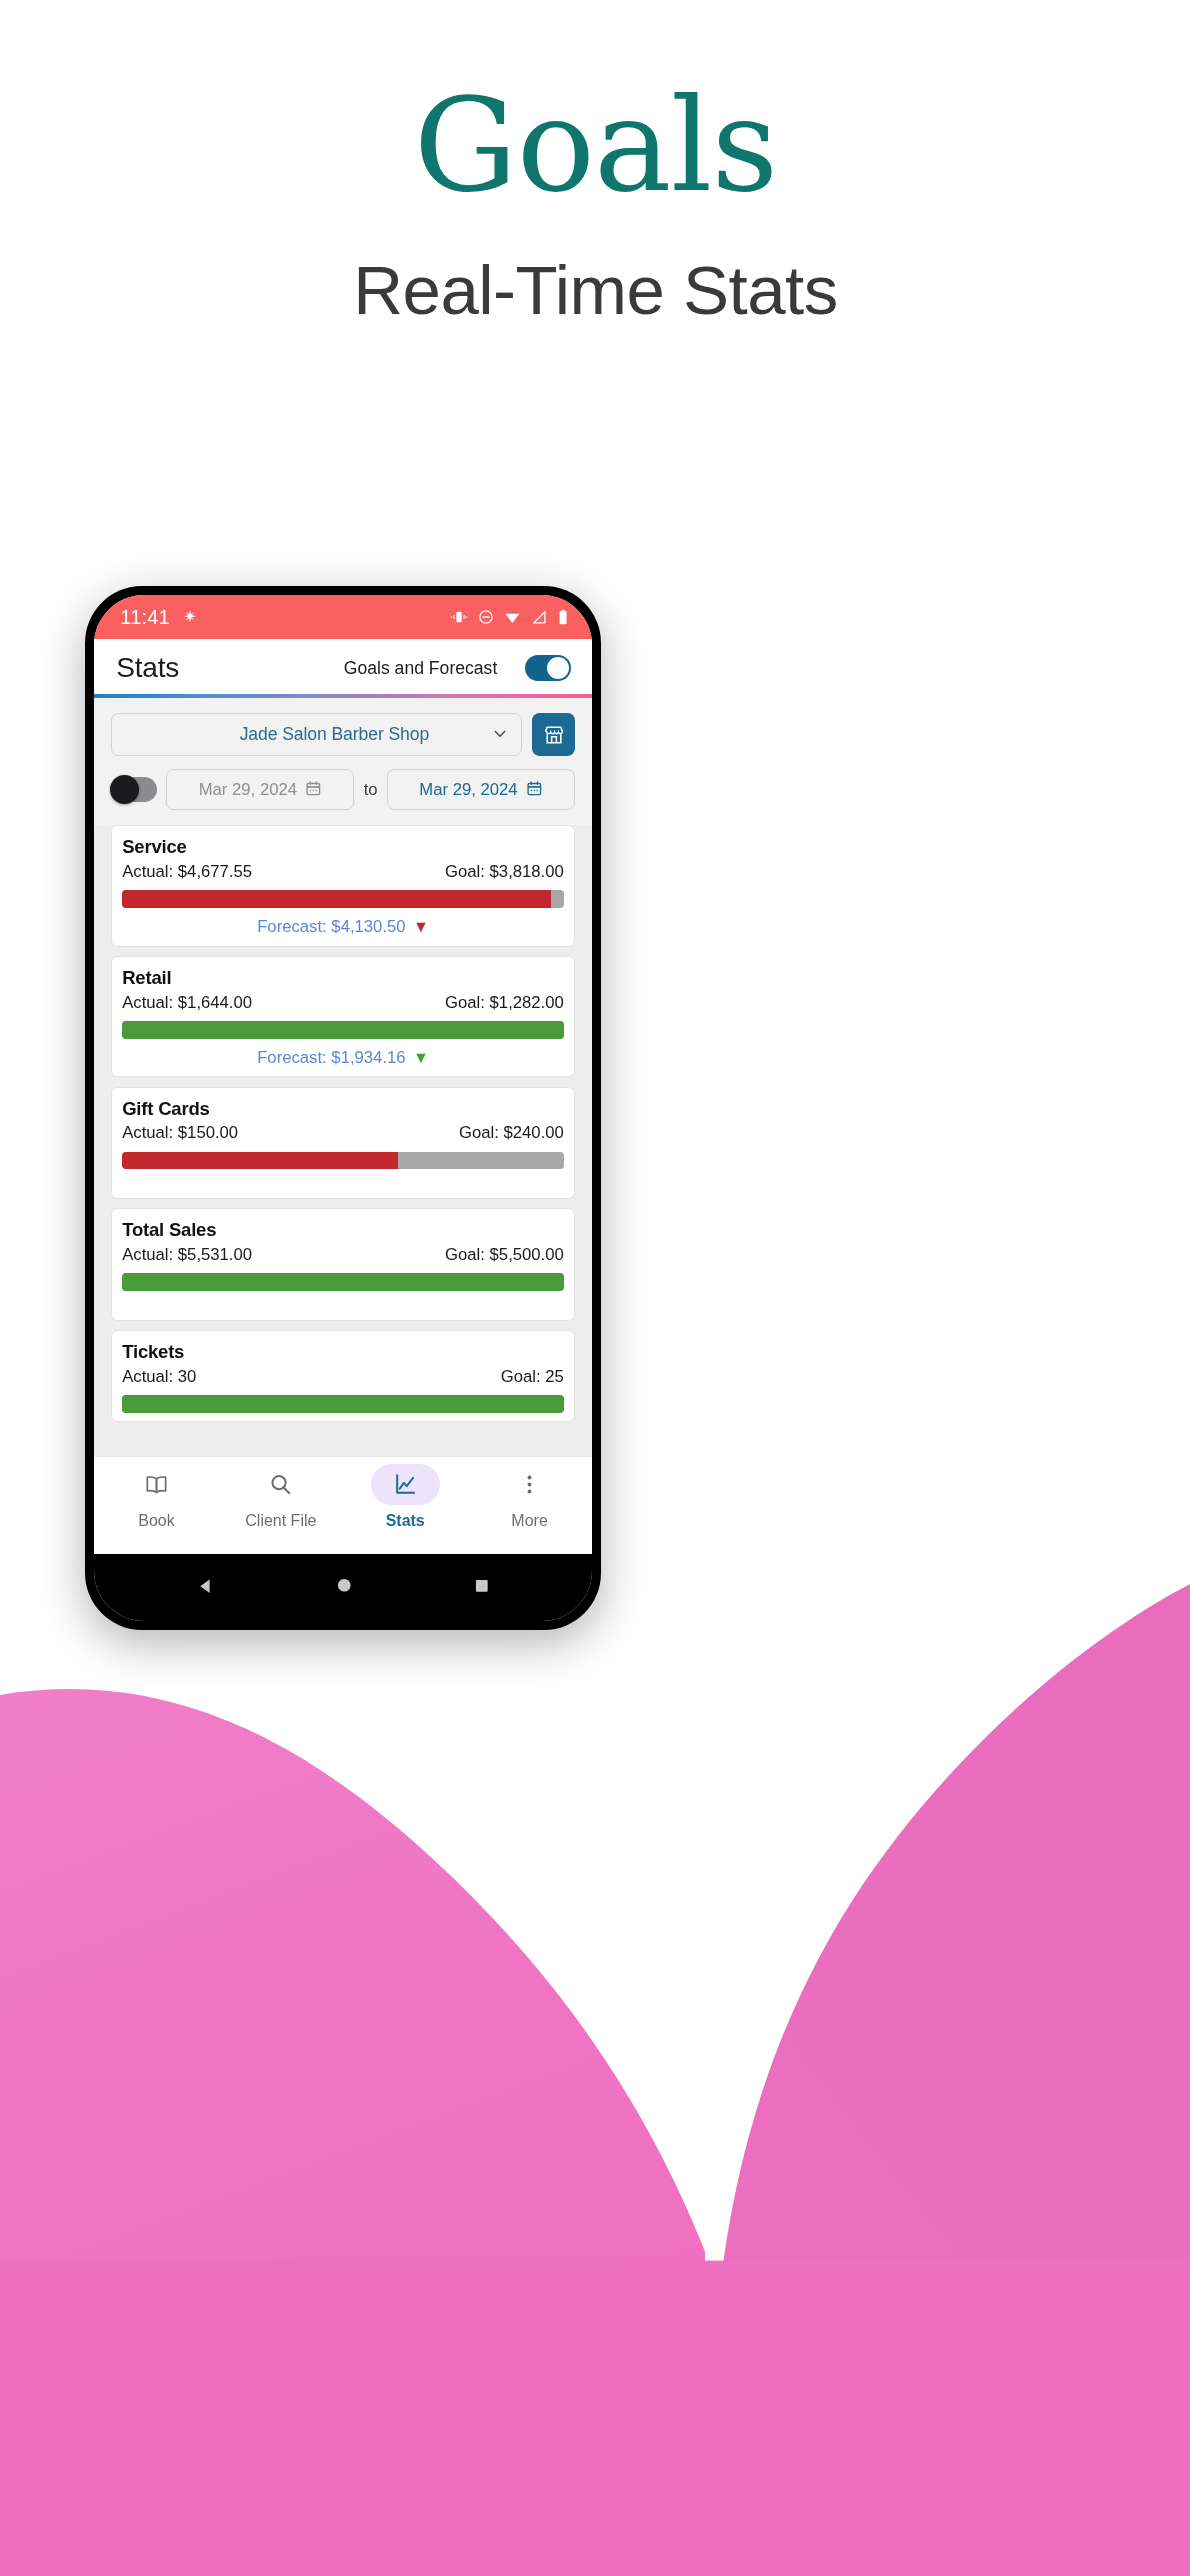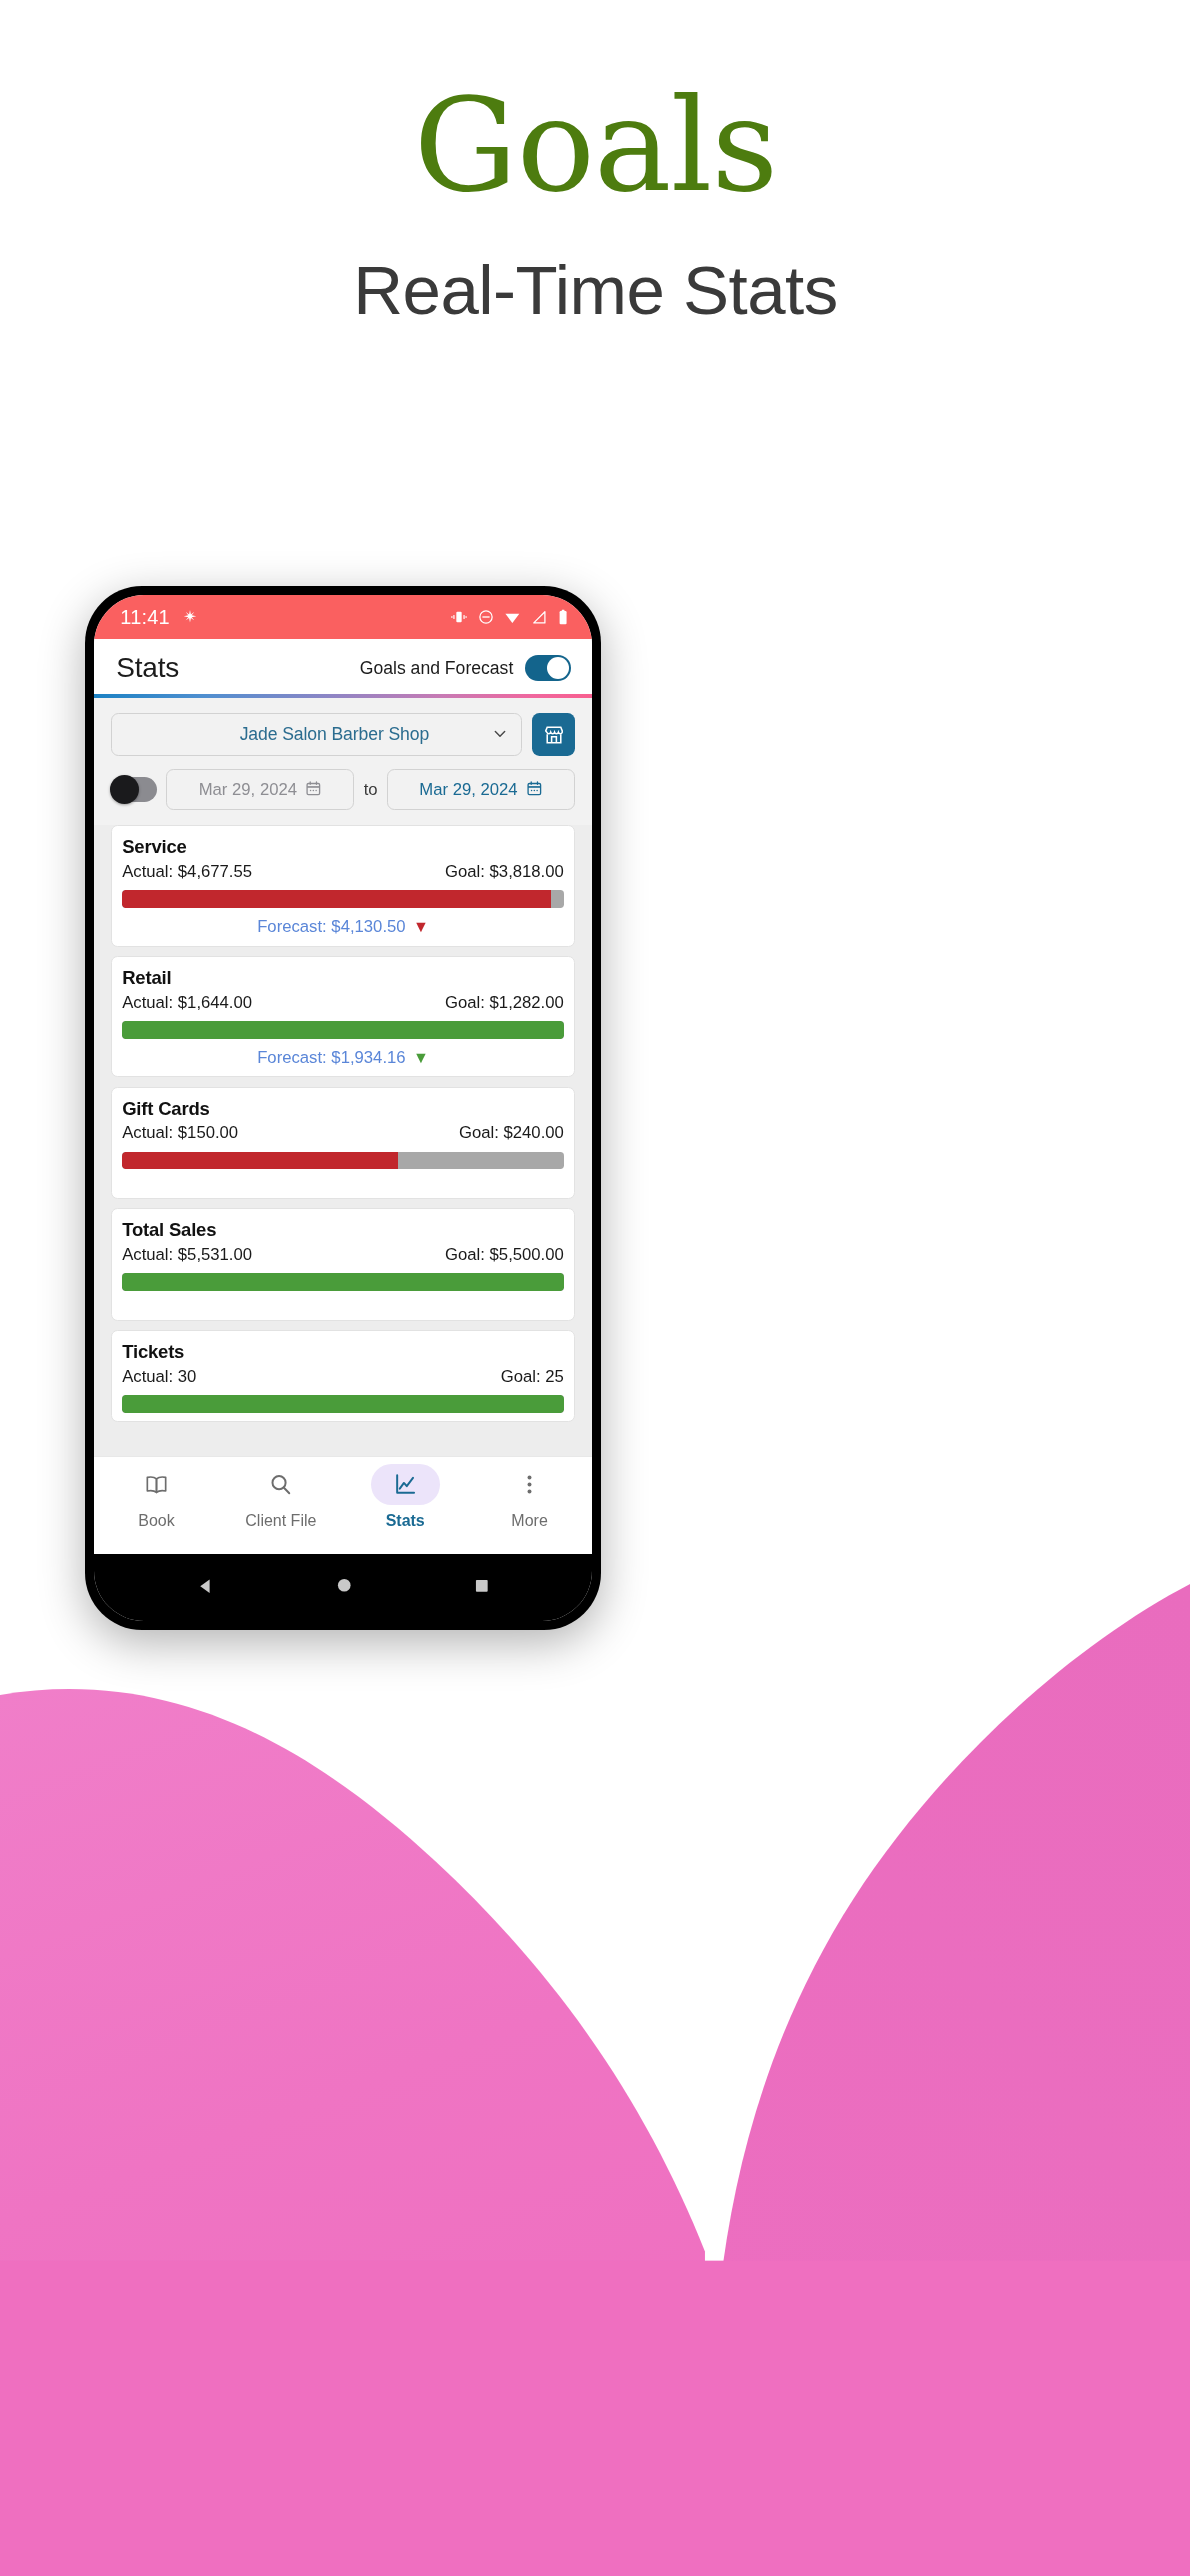--- a/index.html
+++ b/index.html
@@ -18,21 +18,21 @@
 
   
   #headings {
     position: absolute; left: 0; top: 0; width: 1191px;
     text-align: center; z-index: 5;
   }
   #page-title {
     font-family: "DejaVu Serif", "Liberation Serif", serif;
     font-size: 130px;
     line-height: 1;
-    color: #4d7c0f;
+    color: #0f766e;
     margin-top: 80px;
     letter-spacing: -0.9px;
     font-weight: 400;
   }
   #page-subtitle {
     font-family: "Liberation Sans", sans-serif;
     font-size: 69px;
     line-height: 1;
     color: #3a3a3a;
     margin-top: 46px;
@@ -81,21 +81,21 @@
 
   
   #app-header {
     flex: 0 0 auto;
     background: #ffffff;
     padding: 13px 20.4px 9.3px 22px;
     display: flex;
     align-items: center;
   }
   #app-title { font-size: 28px; color: #1c1c1c; font-weight: 400; letter-spacing: -0.2px; }
-  #header-right { margin-left: auto; display: flex; align-items: center; gap: 12px; }
+  #header-right { margin-left: auto; display: flex; align-items: center; gap: 28px; }
   #goals-label { font-size: 17.6px; color: #1c1c1c; }
   #goals-toggle {
     width: 46px; height: 26px; border-radius: 13px;
     background: #13648c; position: relative; flex: 0 0 auto;
   }
   #goals-toggle::after {
     content: ""; position: absolute; right: 1.9px; top: 1.9px;
     width: 22px; height: 22px; border-radius: 50%; background: #ffffff;
   }
   #gradient-rule {

